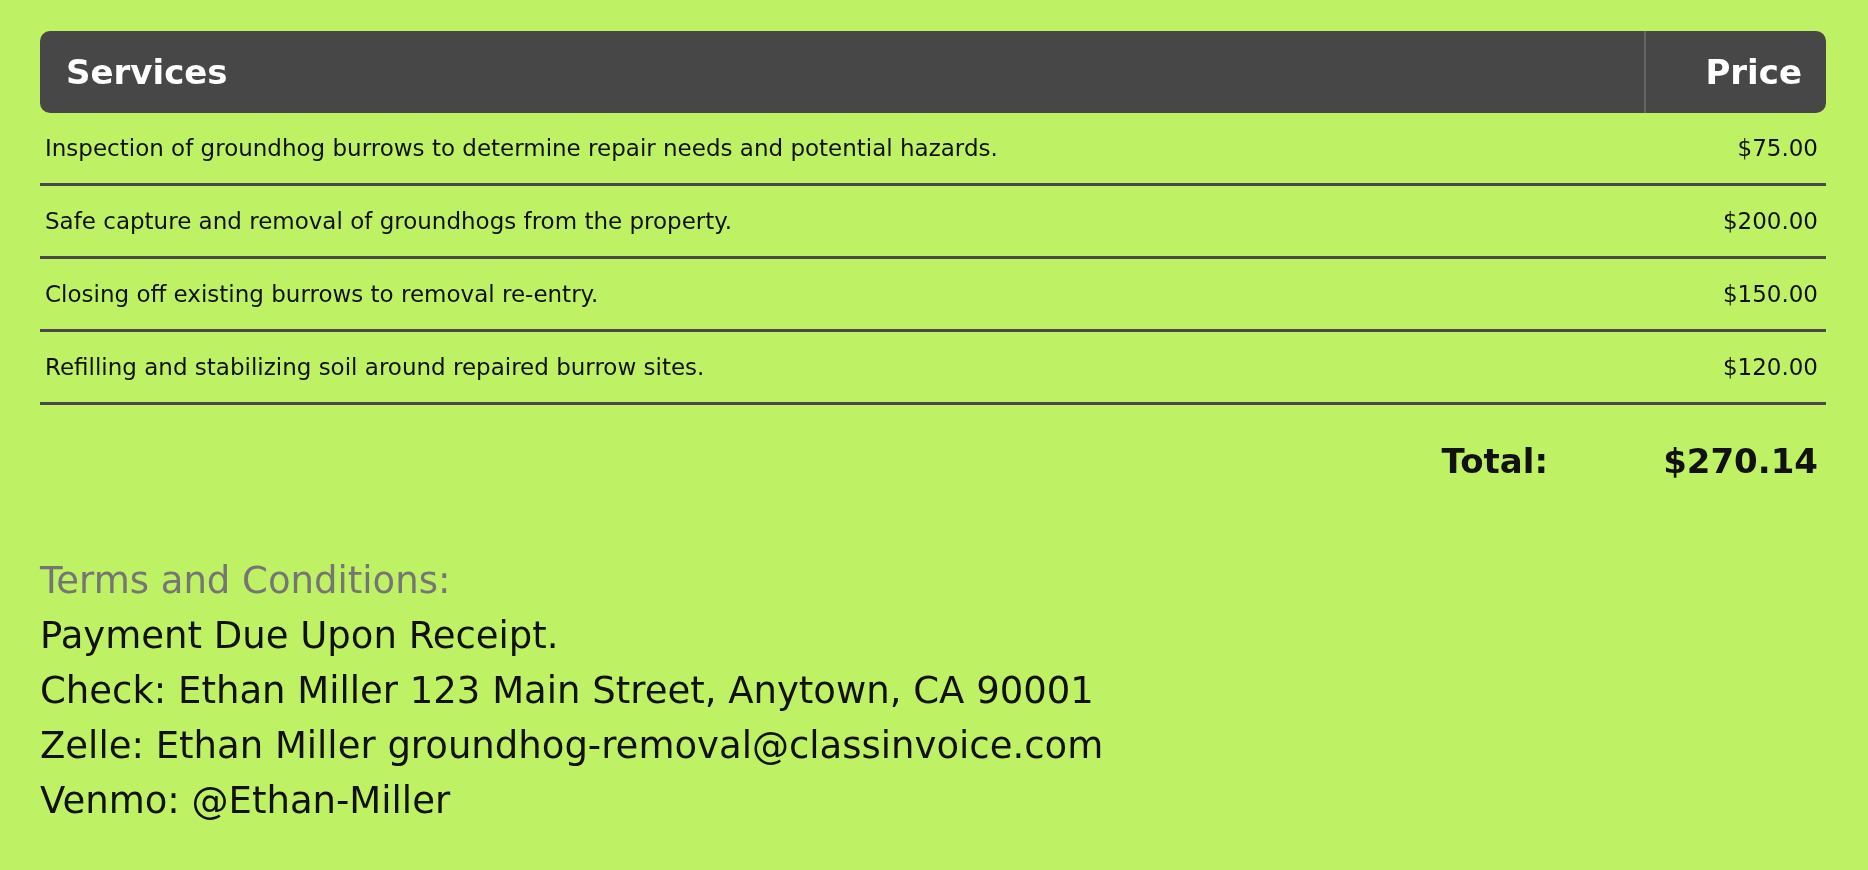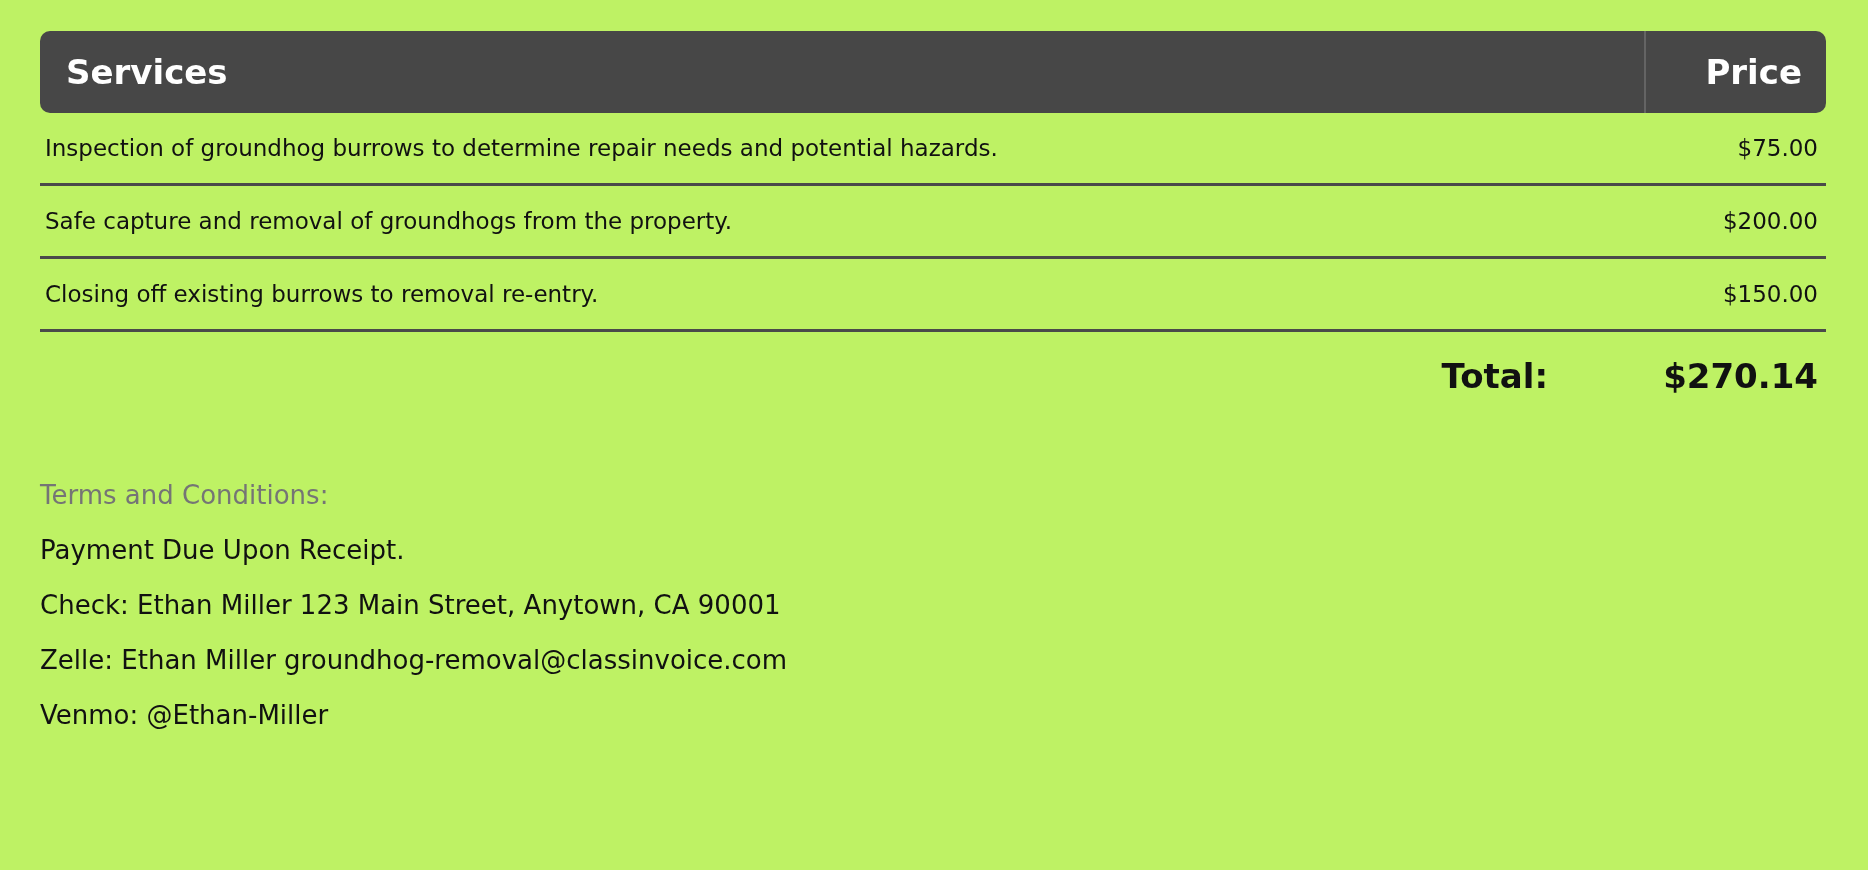--- a/index.html
+++ b/index.html
@@ -55,37 +55,37 @@
     padding-left: 5px;
   }
   td.cell-price {
     text-align: right;
     padding-right: 8px;
     white-space: nowrap;
   }
   tfoot td {
     font-size: 34px;
     font-weight: bold;
-    padding-top: 24px;
+    padding-top: 36px;
     padding-bottom: 24px;
     border: none;
     vertical-align: middle;
   }
   td.total-label {
     text-align: right;
     padding-right: 96px;
   }
   td.total-value {
     text-align: right;
     padding-right: 8px;
     white-space: nowrap;
   }
   .terms {
     margin-top: 48px;
-    font-size: 26px;
+    font-size: 37px;
     line-height: 55px;
   }
   .terms-heading {
     color: #757575;
   }
   .terms-line {
     color: #111111;
   }
 </style>
 </head>
@@ -106,20 +106,24 @@
         <td class="cell-price">$75.00</td>
       </tr>
       <tr>
         <td class="cell-service">Safe capture and removal of groundhogs from the property.</td>
         <td class="cell-price">$200.00</td>
       </tr>
       <tr>
         <td class="cell-service">Closing off existing burrows to removal re-entry.</td>
         <td class="cell-price">$150.00</td>
       </tr>
+      <tr>
+        <td class="cell-service">Refilling and stabilizing soil around repaired burrow sites.</td>
+        <td class="cell-price">$120.00</td>
+      </tr>
     </tbody>
     <tfoot>
       <tr>
         <td class="total-label">Total:</td>
         <td class="total-value">$270.14</td>
       </tr>
     </tfoot>
   </table>
 
   <div class="terms">

